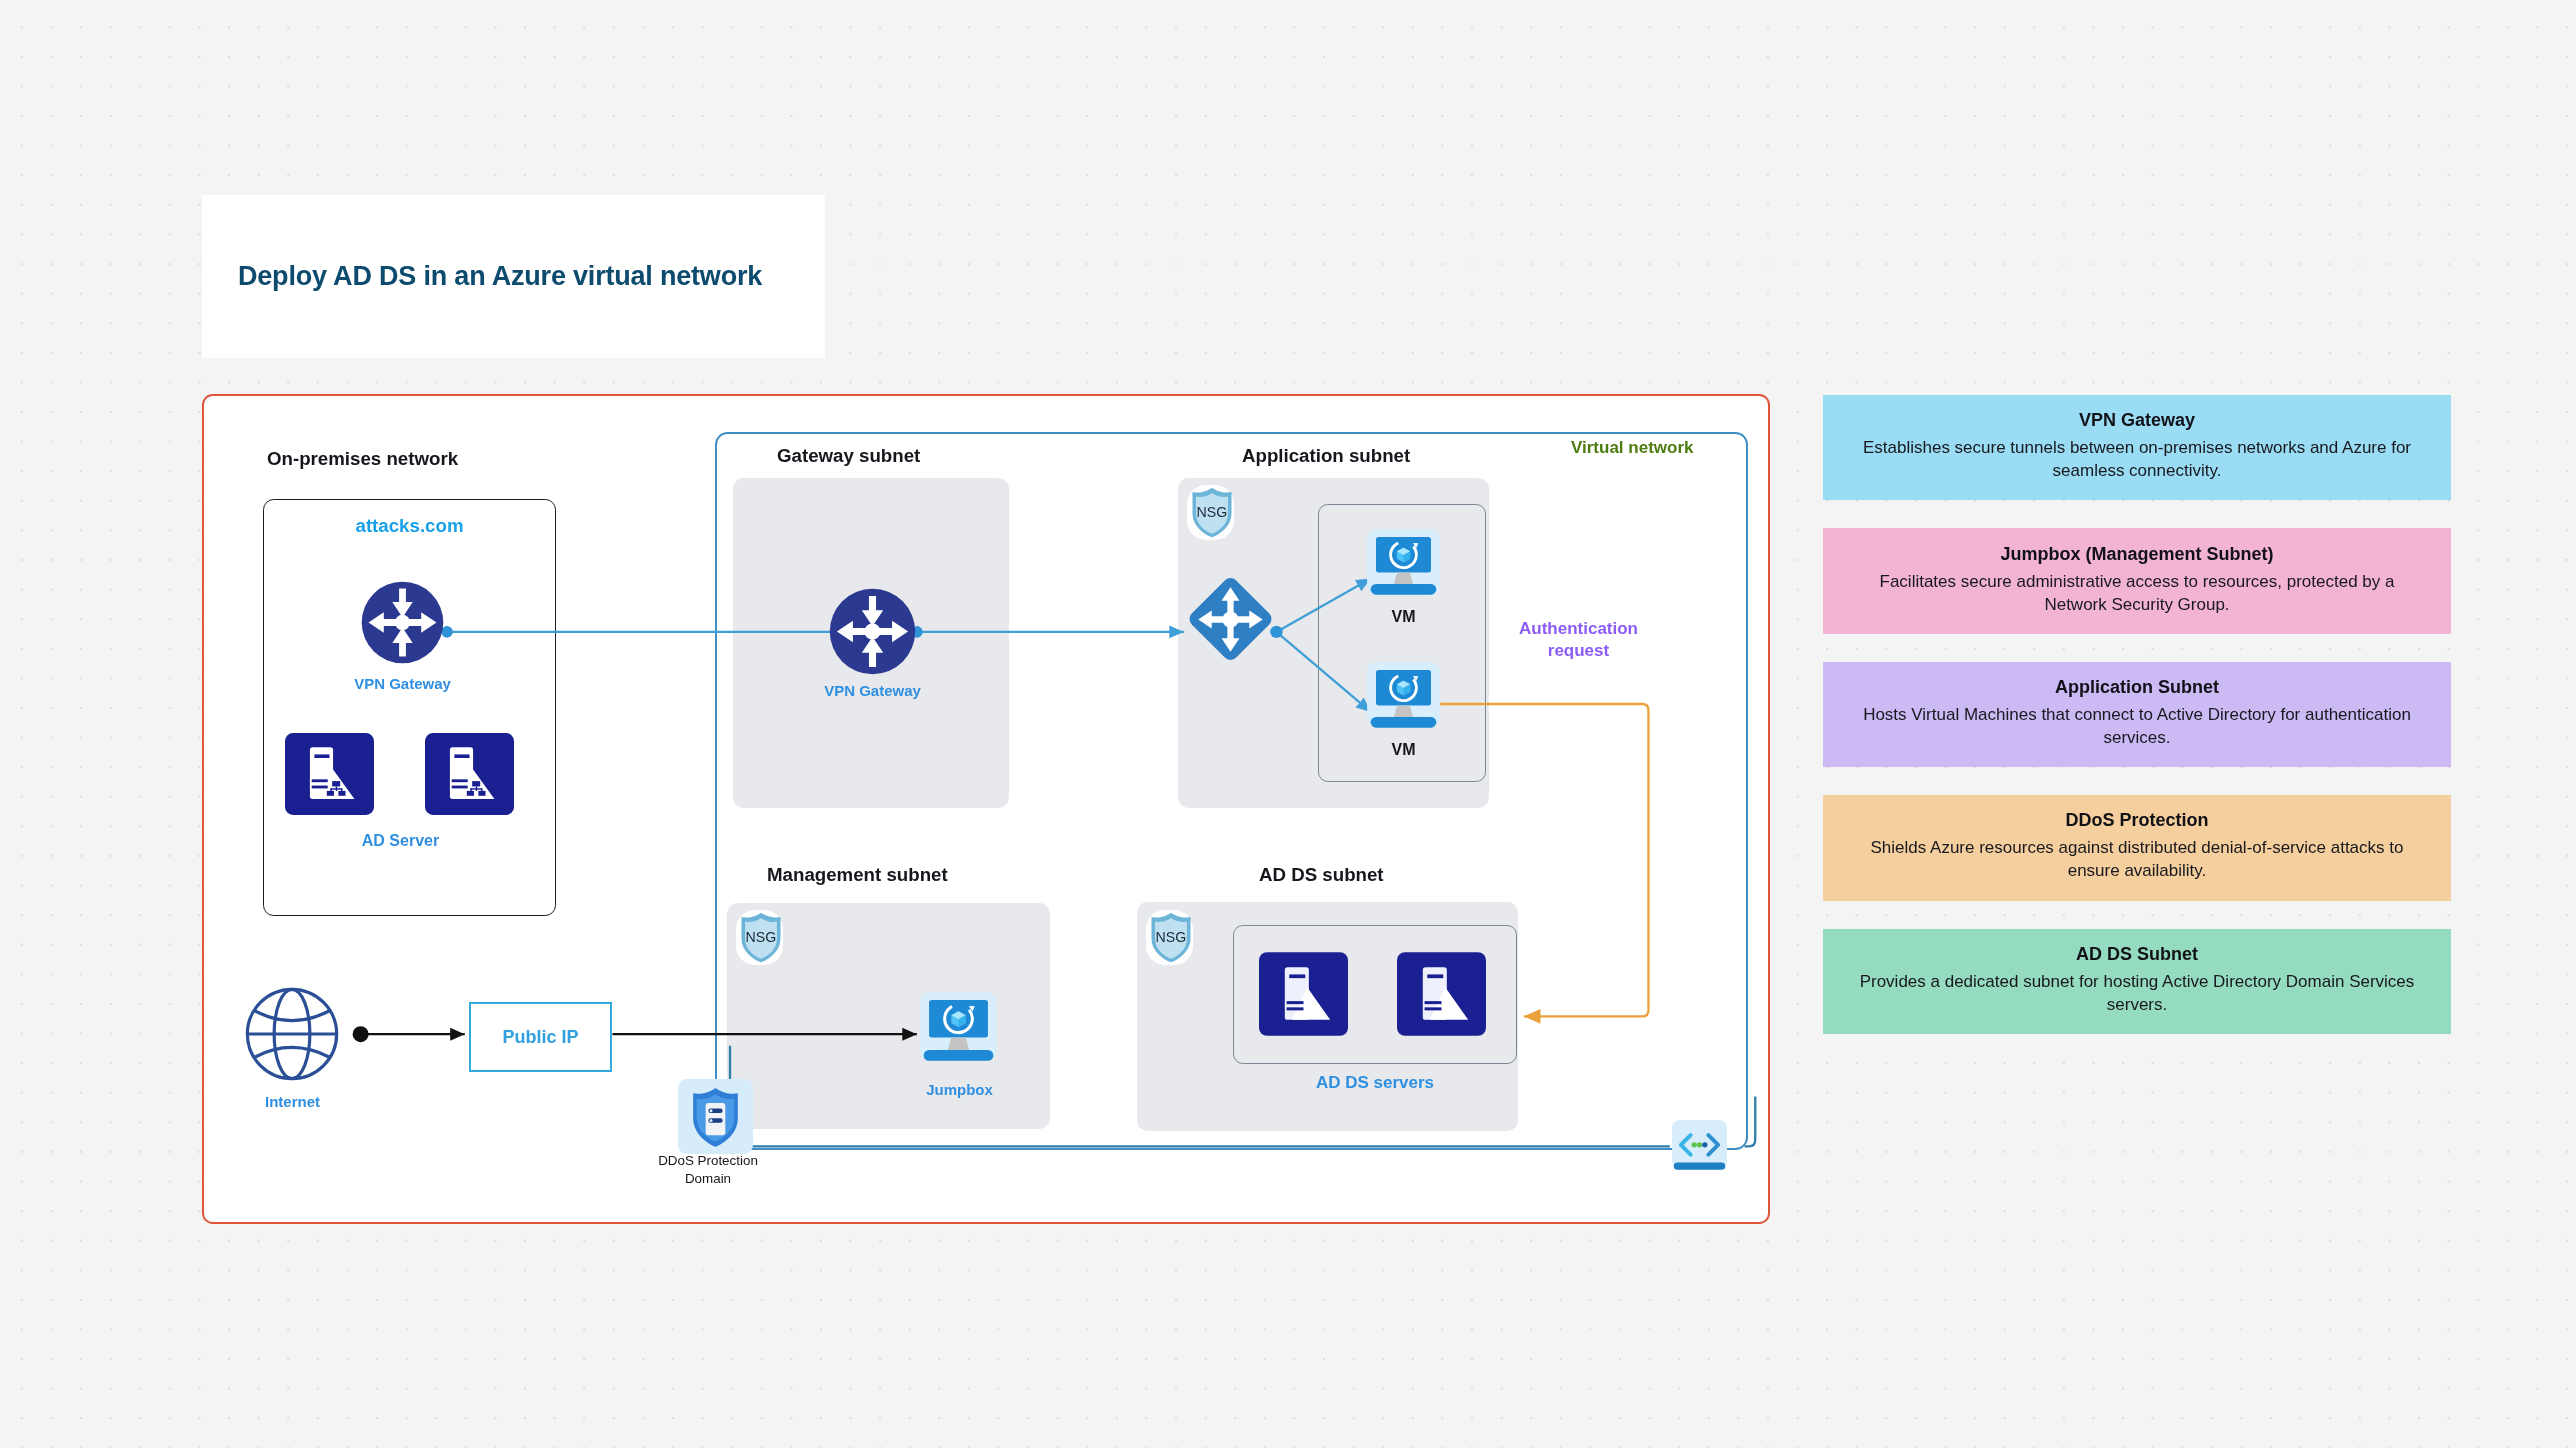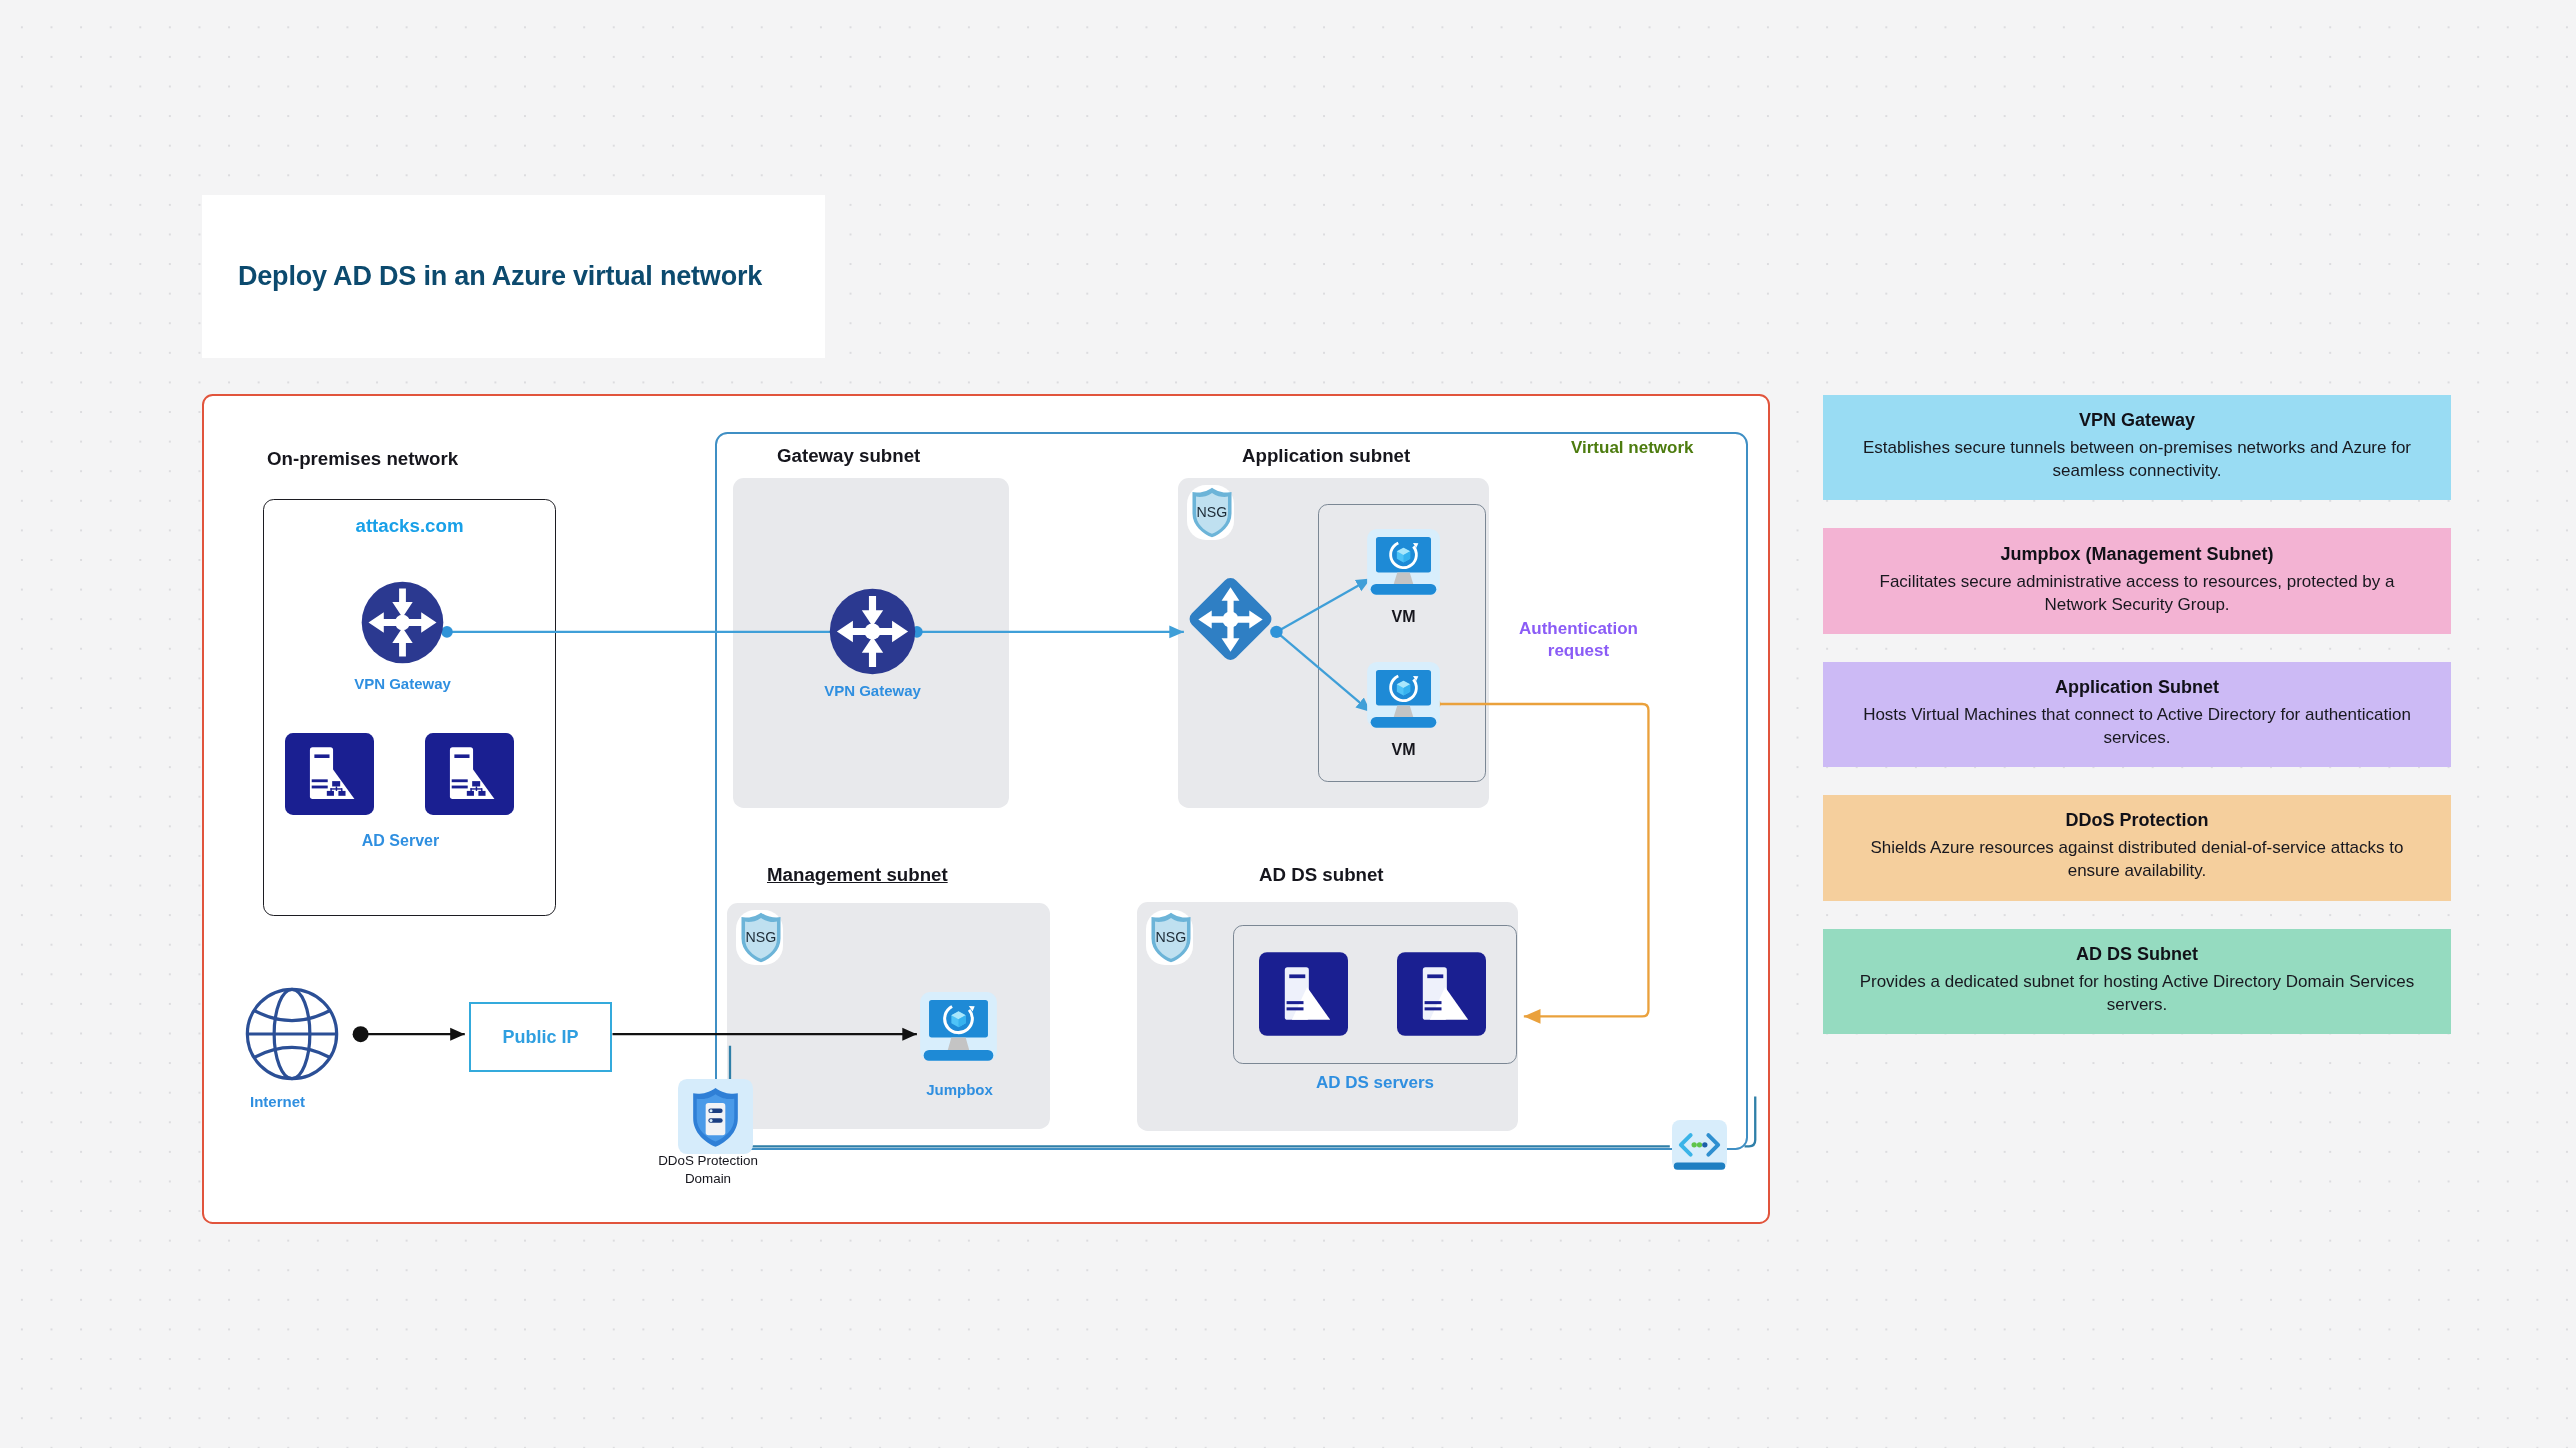--- a/index.html
+++ b/index.html
@@ -78,21 +78,21 @@
   .section-title {
     position: absolute;
     font-size: 18.7px;
     font-weight: bold;
     color: #16161d;
     white-space: nowrap;
   }
   #onprem-title { left: 267px; top: 448px; }
   #gateway-title { left: 777px; top: 445px; }
   #appsubnet-title { left: 1242px; top: 445px; }
-  #mgmtsubnet-title { left: 767px; top: 864px; text-decoration: underline; }
+  #mgmtsubnet-title { left: 767px; top: 864px; }
   #addssubnet-title { left: 1259px; top: 864px; }
 
   
   #contoso-box {
     position: absolute;
     left: 263px;
     top: 499px;
     width: 293px;
     height: 417px;
     border: 1.8px solid #1c1c22;
@@ -490,21 +490,21 @@
   <svg viewBox="0 0 112 112" width="100" height="100" xmlns="http://www.w3.org/2000/svg">
     <g fill="none" stroke="#2b4f96" stroke-width="3.6">
       <circle cx="56" cy="56" r="50"></circle>
       <ellipse cx="56" cy="56" rx="20" ry="50"></ellipse>
       <line x1="6" y1="56" x2="106" y2="56"></line>
       <path d="M14 30 Q56 52, 98 30"></path>
       <path d="M14 82 Q56 60, 98 82"></path>
     </g>
   </svg>
 </div>
-<div class="node-label" style="left:224px; top:1093px; width:107px; font-size:15px;">Internet</div>
+<div class="node-label" style="left:239px; top:1093px; width:107px; font-size:15px;">Internet</div>
 
 <div id="public-ip-box">
   <span class="pip-text">Public IP</span>
 </div>
 
 <div class="icon-wrap" style="left:678px; top:1079px; width:75px; height:75px;">
   <svg viewBox="0 0 84 84" width="75" height="75" xmlns="http://www.w3.org/2000/svg">
     <rect x="0" y="0" width="84" height="84" rx="10" fill="#d6ecfb"></rect>
     <path d="M42 10 C33 17, 22 17, 17 16 L17 44 C17 60, 30 71, 42 76 C54 71, 67 60, 67 44 L67 16 C62 17, 51 17, 42 10 Z" fill="#2f7fd6"></path>
     <path d="M42 17 C34 23, 25 23, 21 22 L21 44 C21 57, 32 66, 42 70 C52 66, 63 57, 63 44 L63 22 C59 23, 50 23, 42 17 Z" fill="#4a9ae8"></path>

